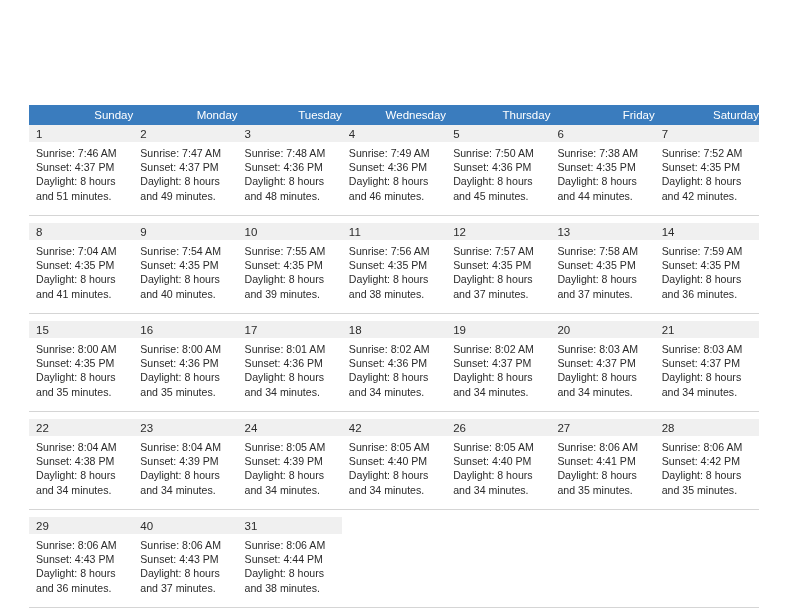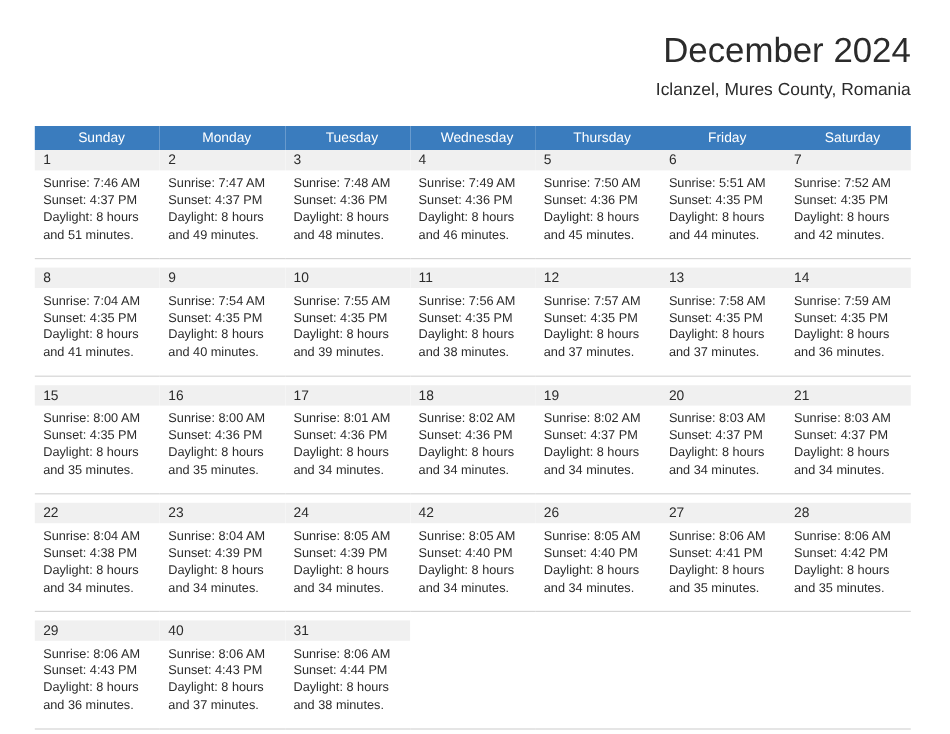--- a/index.html
+++ b/index.html
@@ -76,21 +76,21 @@
     left: 29px; top: 105px;
     width: 730px;
     border-collapse: collapse;
     table-layout: fixed;
   }
   .calendar th {
     background: #3a7cbe;
     color: #ffffff;
     font-size: 11.5px;
     font-weight: normal;
-    text-align: center;
+    text-align: right;
     padding: 4px 0 4px 7px;
     height: 19px;
     border: none;
   }
   .calendar td {
     vertical-align: top;
     padding: 0;
     height: 90px;
     border: none;
     background: #ffffff;
@@ -121,24 +121,20 @@
   }
 </style>
 </head>
 <body>
 
 <div class="page">
 
   <div class="header">
 
 
-    <div class="title-block">
-      <div class="month-title">December 2024</div>
-      <div class="location">Iclanzel, Mures County, Romania</div>
-    </div>
 
   </div>
 
   <table class="calendar">
     <thead>
       <tr>
         <th>Sunday</th>
         <th>Monday</th>
         <th>Tuesday</th>
         <th>Wednesday</th>
@@ -190,21 +186,21 @@
             <div class="cell-body">
               <div>Sunrise: 7:50 AM</div>
               <div>Sunset: 4:36 PM</div>
               <div>Daylight: 8 hours</div>
               <div>and 45 minutes.</div>
             </div>
           </td>
           <td>
             <div class="daynum-band">6</div>
             <div class="cell-body">
-              <div>Sunrise: 5:51 AM</div>
+              <div>Sunrise: 7:38 AM</div>
               <div>Sunset: 4:35 PM</div>
               <div>Daylight: 8 hours</div>
               <div>and 44 minutes.</div>
             </div>
           </td>
           <td>
             <div class="daynum-band">7</div>
             <div class="cell-body">
               <div>Sunrise: 7:52 AM</div>
               <div>Sunset: 4:35 PM</div>

